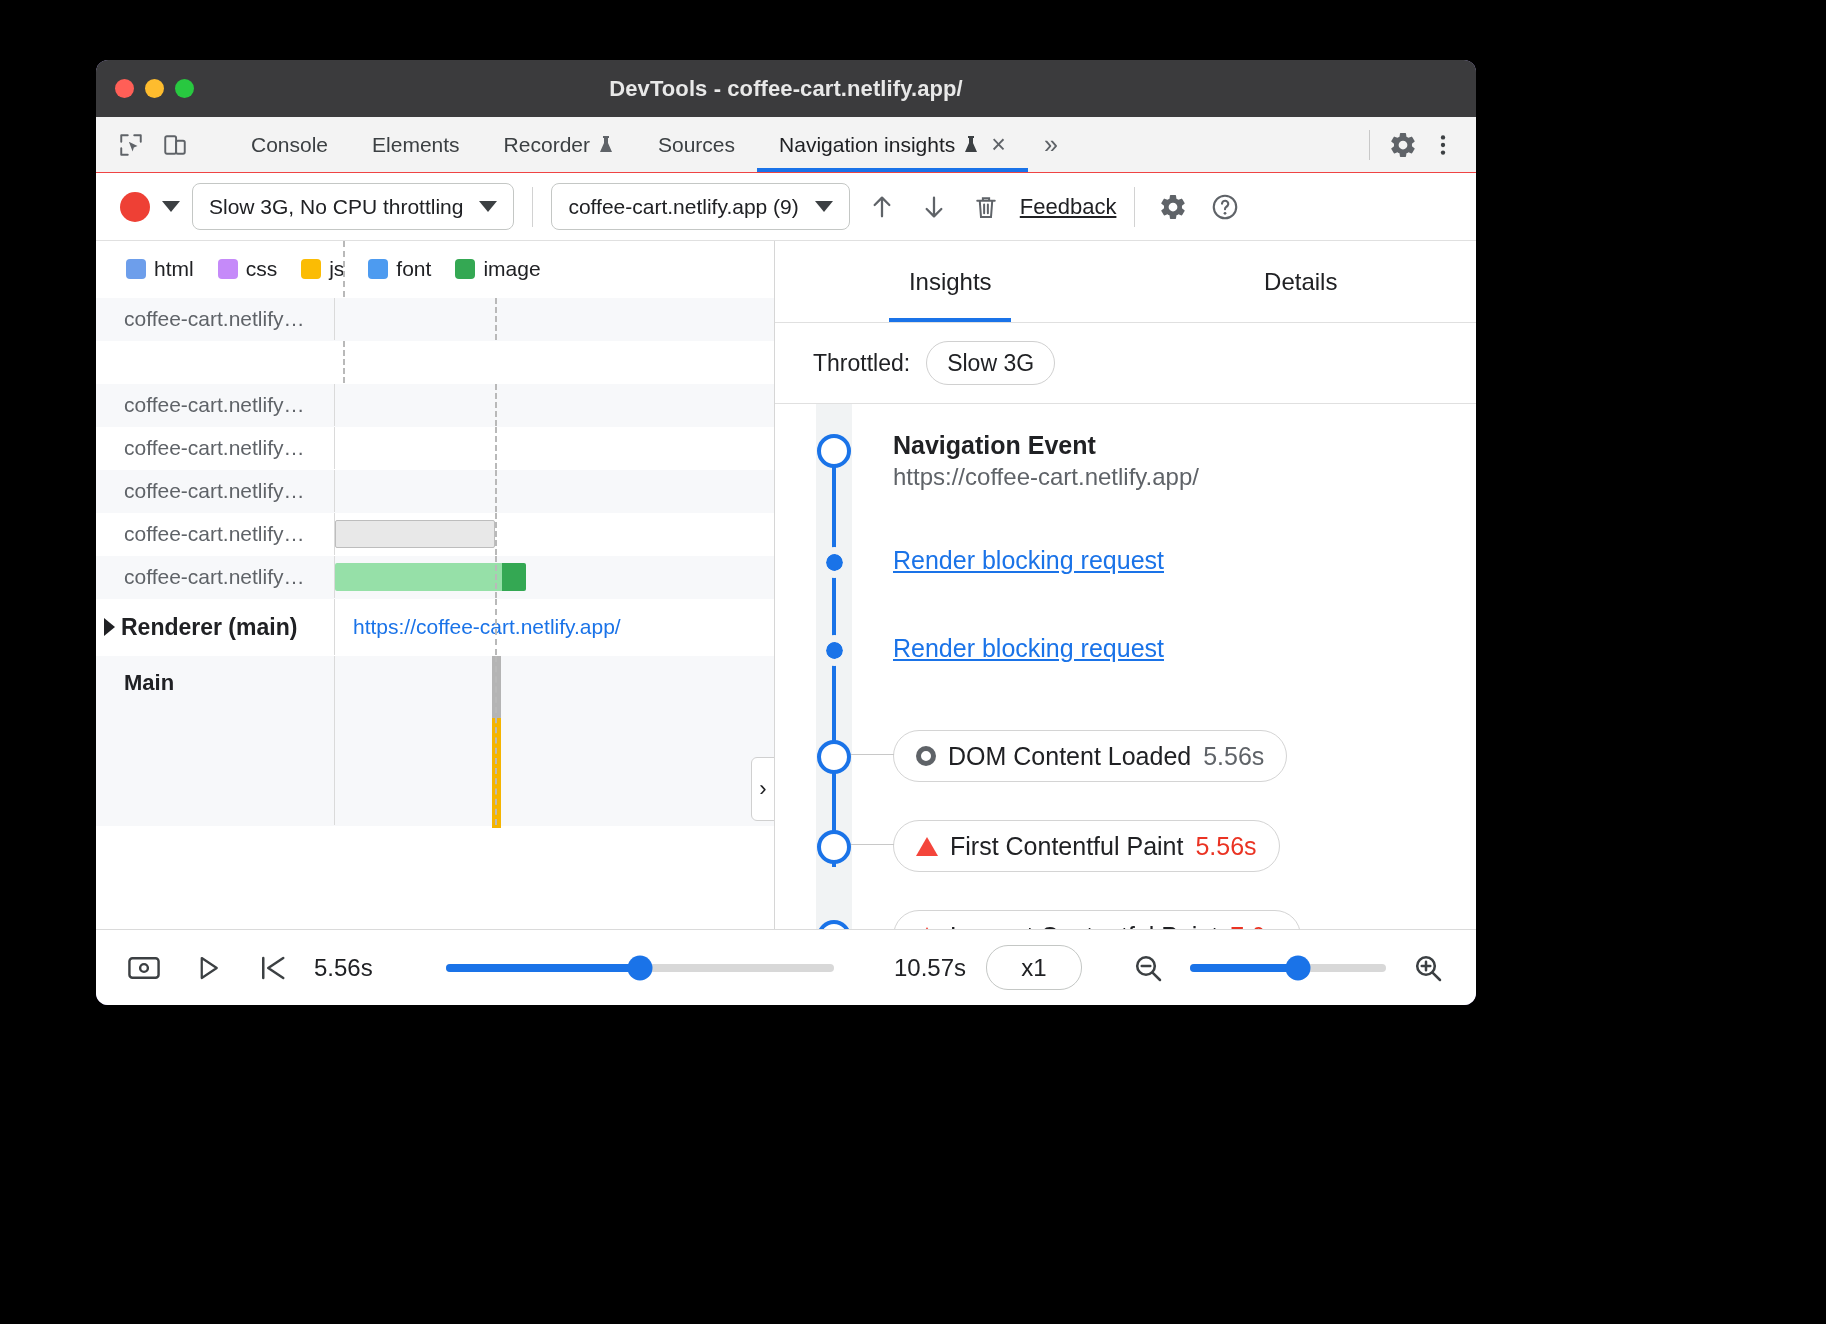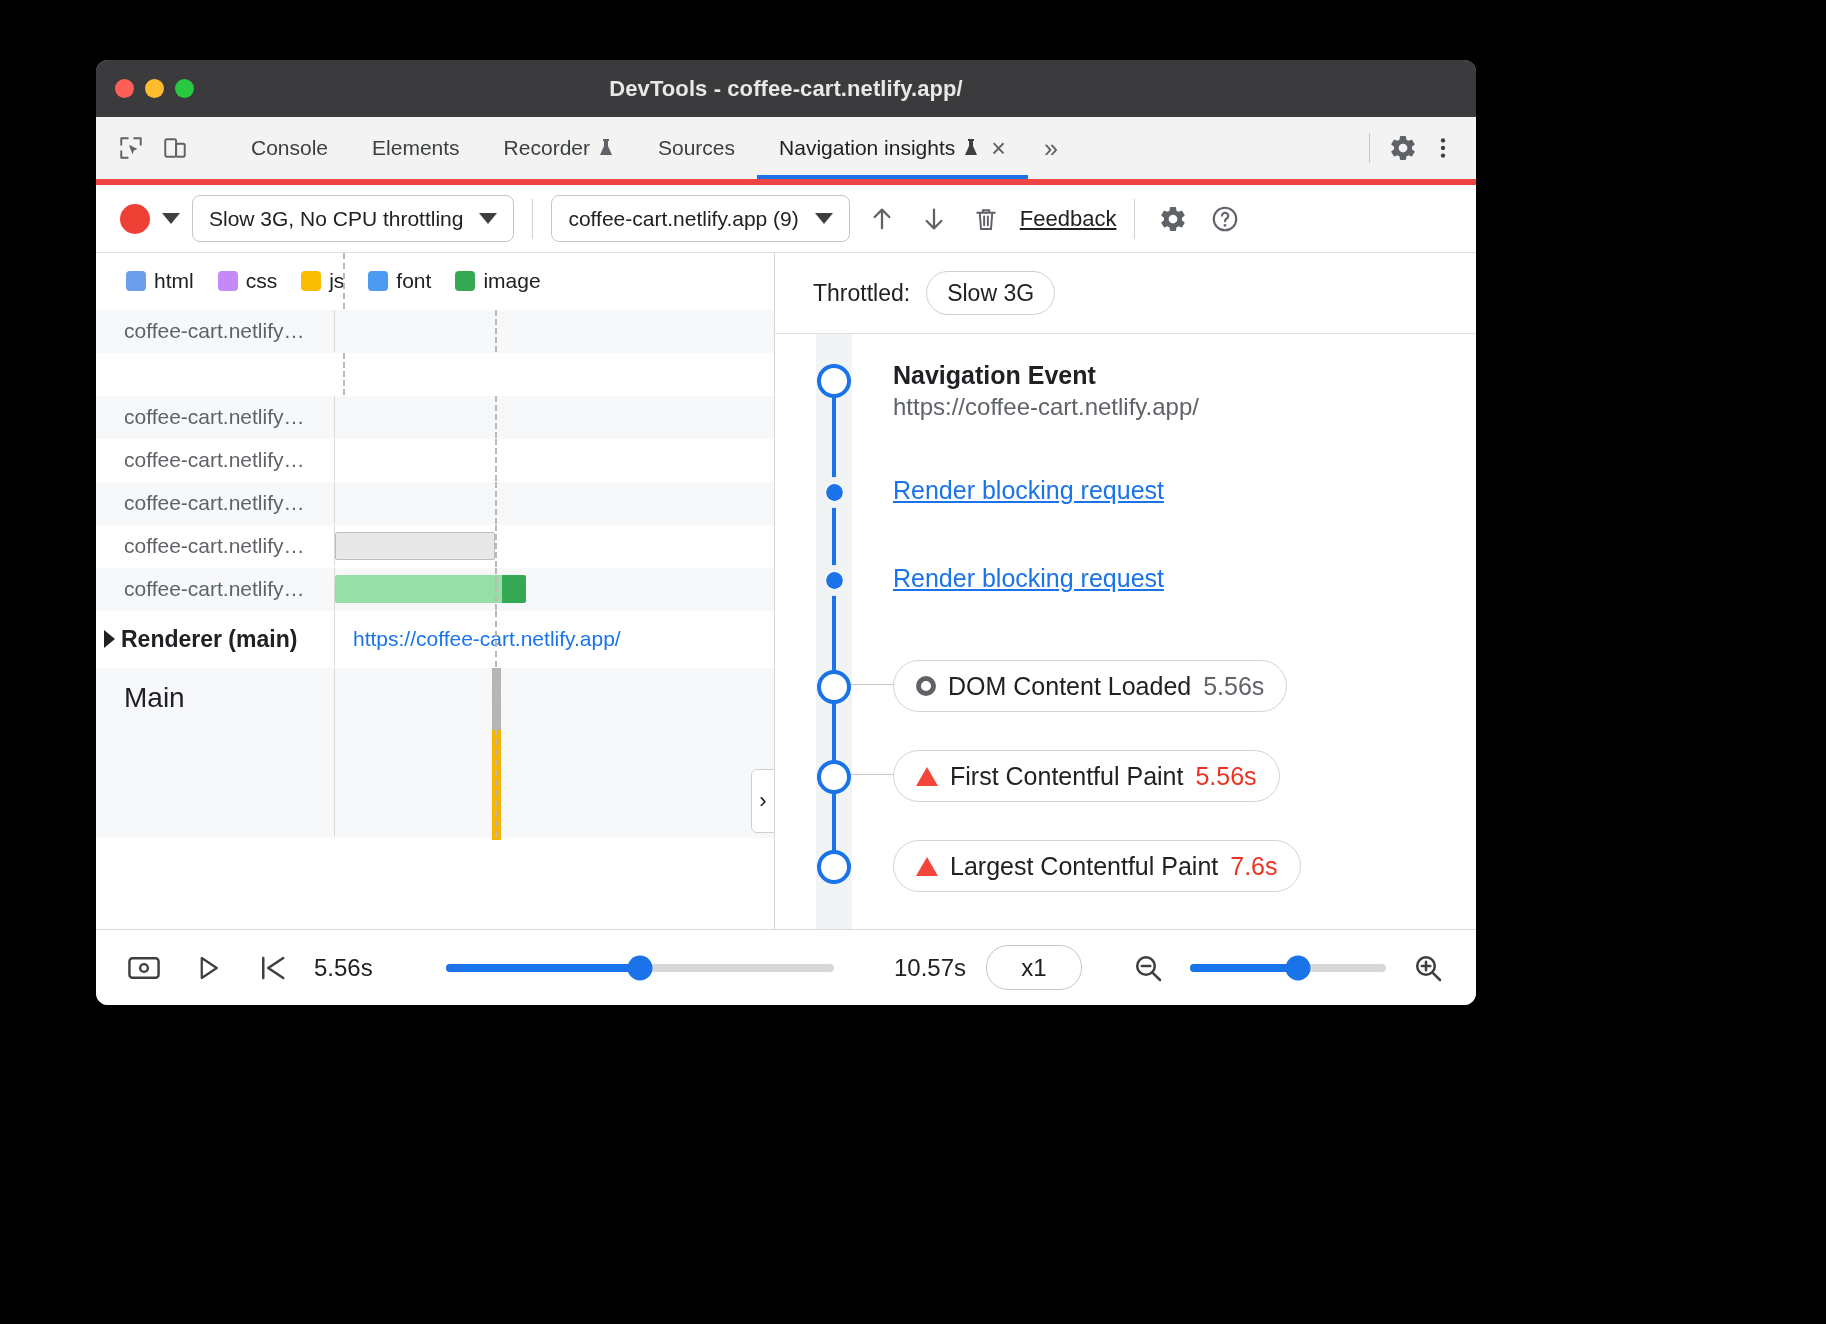--- a/index.html
+++ b/index.html
@@ -44,25 +44,25 @@
     position: absolute; left: 0; right: 0;
     text-align: center;
     color: #e8e8e8;
     font-size: 22px;
     font-weight: bold;
     letter-spacing: 0.1px;
   }
 
   
   .tabbar {
-    height: 68px;
+    height: 56px;
     background: #f3f3f3;
     display: flex;
     align-items: stretch;
-    border-bottom: 6px solid #ef4444;
+    border-bottom: 1px solid #ef4444;
     flex: 0 0 auto;
     overflow: hidden;
   }
   .tb-icons {
     display: flex; align-items: center;
     padding: 0 6px 0 18px;
     gap: 10px;
   }
   .tb-icon {
     width: 34px; height: 34px;
@@ -291,21 +291,21 @@
     background: #e8e8e8;
     border: 1px solid #bdbdbd;
   }
   .bar.green-wait { background: #96e0a8; border-radius: 2px 0 0 2px;}
   .bar.green-dl { background: #34a853; border-radius: 0 2px 2px 0;}
 
   .renderer-row { height: 57px; background: #fff; }
   .renderer-row .lbl { color:#202124; font-weight:bold; font-size:23px; padding-left:8px; }
   .url-blue { font-size: 21px; color: #1a73e8; padding-left: 18px; display:flex; align-items:center; height:100%;}
   .main-row { height: 170px; background: #f7f8fa; }
-  .main-row .lbl { color: #202124; font-size: 28px; padding-left: 28px; align-items: flex-start; padding-top: 14px; }
+  .main-row .lbl { color: #202124; font-size: 22px; padding-left: 28px; align-items: flex-start; padding-top: 14px; font-weight: bold; }
 
   .playhead {
     position: absolute;
     top: 0; bottom: 0;
     width: 0;
     border-left: 2px dashed #b9b9b9;
   }
   .mainstack {
     position: absolute;
     width: 9px;
@@ -717,20 +717,28 @@
             <div class="playhead" style="left:36.5%;"></div>
           </div>
         </div>
 
       </div>
 
       <div class="collapse-handle">›</div>
     </div>
 
     <div class="right-pane">
+      <div class="rtabs">
+        <div class="rtab active">
+          <span>Insights</span>
+        </div>
+        <div class="rtab">
+          <span>Details</span>
+        </div>
+      </div>
 
       <div class="throttle-row">
         <span class="throttle-label">Throttled:</span>
         <span class="throttle-pill">Slow 3G</span>
       </div>
 
       <div class="insights-body">
         <div class="spine"></div>
         <div class="spine-line"></div>
 

